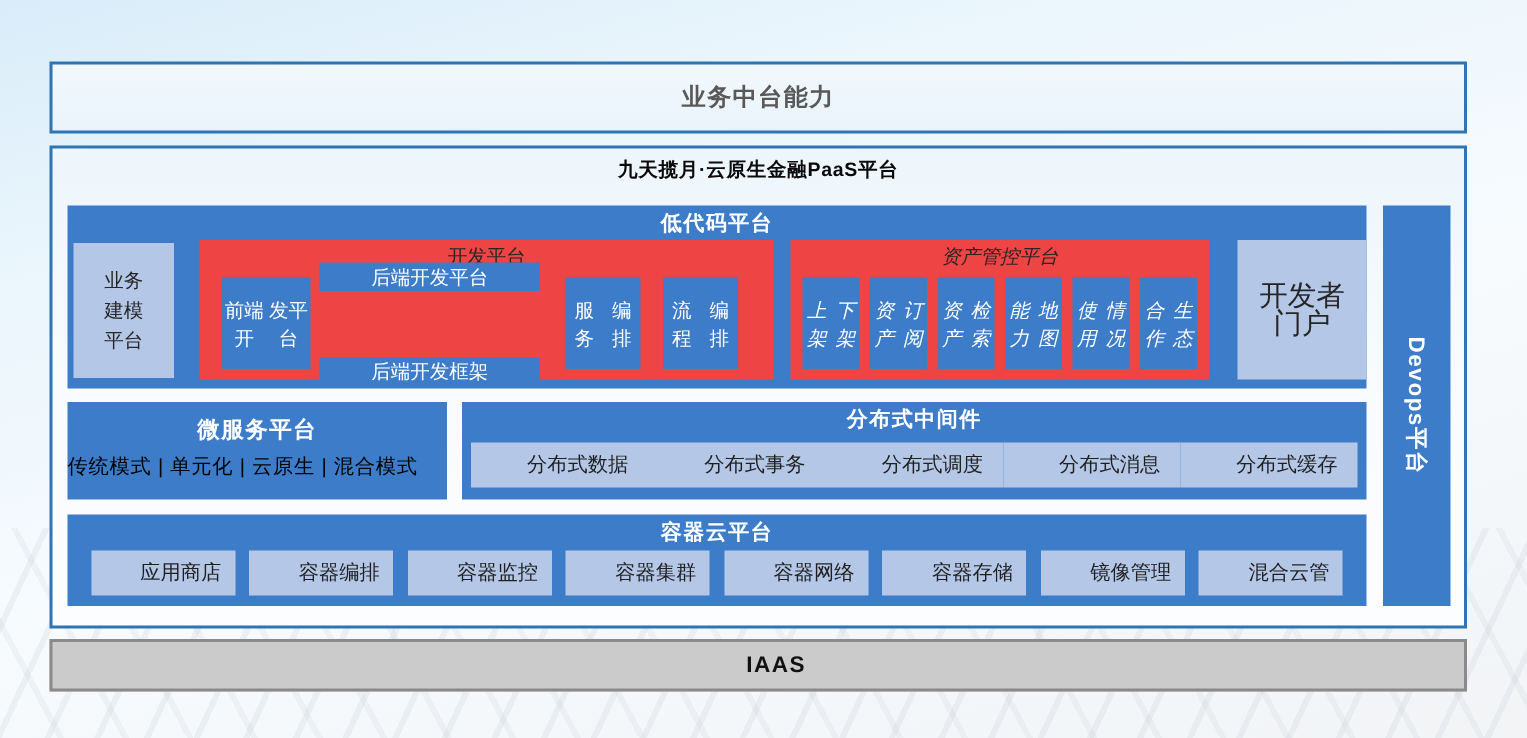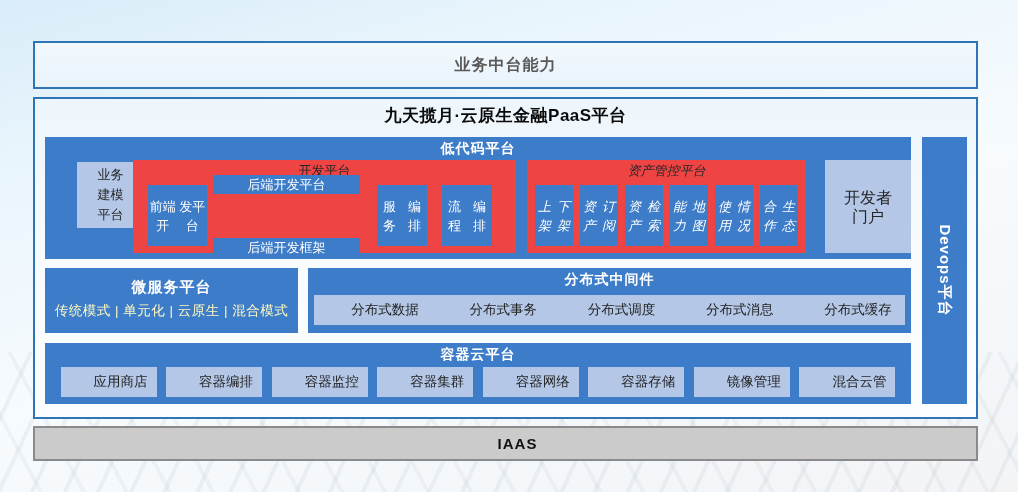--- a/index.html
+++ b/index.html
@@ -20,50 +20,50 @@
     display:flex;align-items:center;justify-content:center;z-index:1;
   }
   .top-banner .label{font-size:16px;font-weight:bold;color:#595959;letter-spacing:1px;}
   .main-box{
     position:absolute;left:33px;top:97px;width:945px;height:322px;box-sizing:border-box;
     border:2px solid #2e75b6;background:linear-gradient(180deg,#edf6fc 0%,#f9fcfe 55%,#fcfdfe 100%);
     z-index:1;
   }
   .main-title{
     position:absolute;left:0;top:5px;width:100%;text-align:center;
-    font-size:17px;font-weight:bold;color:#0a0a0a;letter-spacing:.5px;
+    font-size:13px;font-weight:bold;color:#0a0a0a;letter-spacing:.5px;
   }
   .section{position:absolute;background:#3d7cc8;box-sizing:border-box;}
   .section-title{width:100%;text-align:center;color:#ffffff;font-weight:bold;font-size:14px;line-height:22px;letter-spacing:1px;}
   .sec-lowcode{left:10px;top:38px;width:866px;height:122px;}
   .sec-micro{left:10px;top:169px;width:253px;height:65px;}
   .sec-middleware{left:273px;top:169px;width:603px;height:65px;}
   .sec-container{left:10px;top:244px;width:866px;height:61px;}
   .sec-devops{left:887px;top:38px;width:45px;height:267px;display:flex;align-items:center;justify-content:center;}
   .sec-devops .vtext{transform:rotate(90deg);white-space:nowrap;color:#fff;font-weight:bold;font-size:15px;letter-spacing:1px;}
   .light-box{background:#b4c7e7;color:#262626;display:flex;flex-direction:column;align-items:center;justify-content:center;box-sizing:border-box;}
   .blue-box{background:#3d7cc8;color:#ffffff;display:flex;flex-direction:row;align-items:center;justify-content:center;box-sizing:border-box;}
   .blue-box .ln,.light-box .ln{display:block;line-height:19px;font-size:13px;text-align:center;}
   .panel{position:absolute;background:#ef4444;box-sizing:border-box;}
   .panel-title{width:100%;text-align:center;color:#262626;font-size:13px;line-height:21px;}
-  .biz-modeling{position:absolute;left:4px;top:25px;width:67px;height:66px;margin-left:28px;}
+  .biz-modeling{position:absolute;left:4px;top:25px;width:67px;height:90px;}
   .biz-modeling .ln{line-height:20px;}
   .panel-dev{left:88px;top:23px;width:383px;height:93px;}
   .dev-row{position:absolute;left:15px;top:25px;right:24px;bottom:7px;display:flex;}
   .b-frontend{width:59px;height:100%;}
   .backend-stack{width:147px;height:100%;margin-left:6px;display:flex;flex-direction:column;justify-content:center;gap:44px;}
   .backend-stack .blue-box{height:27px;width:100%;}
   .b-service{width:50px;height:100%;margin-left:17px;}
   .b-process{width:50px;height:100%;margin-left:15px;}
   .panel-asset{left:482px;top:23px;width:279px;height:93px;font-style:italic;}
   .asset-row{position:absolute;left:8px;top:25px;right:8px;bottom:7px;display:flex;justify-content:space-between;}
   .asset-row .blue-box{width:38px;height:100%;}
   .dev-portal{position:absolute;left:780px;top:23px;width:86px;height:93px;}
-  .dev-portal .ln{font-size:16px;}
-  .micro-sub{width:100%;text-align:center;color:#fef9c3;font-size:13.5px;margin-top:4px;letter-spacing:.5px;}
+  .dev-portal .ln{font-size:19px;}
+  .micro-sub{width:100%;text-align:left;color:#000000;font-size:13.5px;margin-top:4px;letter-spacing:.5px;}
   .chip-row{position:absolute;left:6px;right:6px;top:26px;bottom:8px;display:flex;justify-content:space-evenly;align-items:center;}
   .chip{background:#b4c7e7;color:#1f1f1f;font-size:13.5px;display:flex;align-items:center;justify-content:center;height:30px;padding-left:24px;}
   .chip-mid{width:107px;}
   .chip-cont{width:72px;}
   .iaas-bar{
     position:absolute;left:33px;top:426px;width:945px;height:35px;box-sizing:border-box;
     background:#cbcbcb;border:2px solid #8a8a8a;display:flex;align-items:center;justify-content:center;z-index:1;
   }
   .iaas-bar .label{font-size:15px;font-weight:bold;color:#111;letter-spacing:1px;padding-left:24px;}
 </style>

